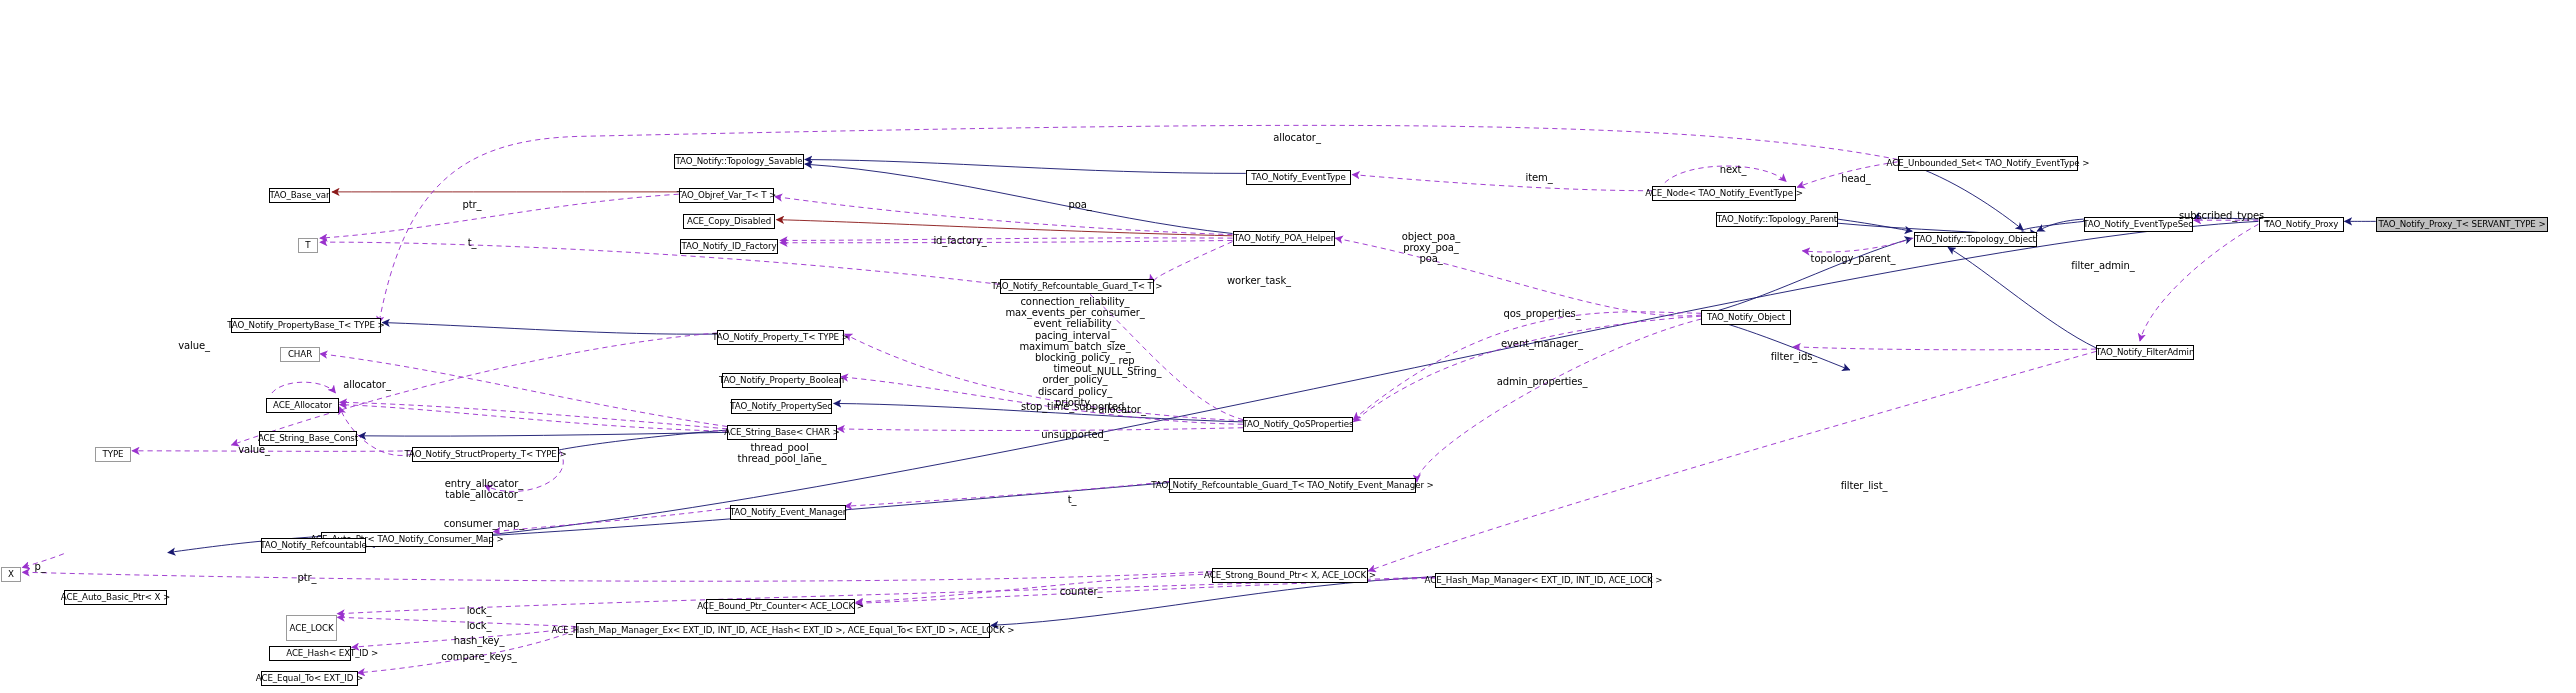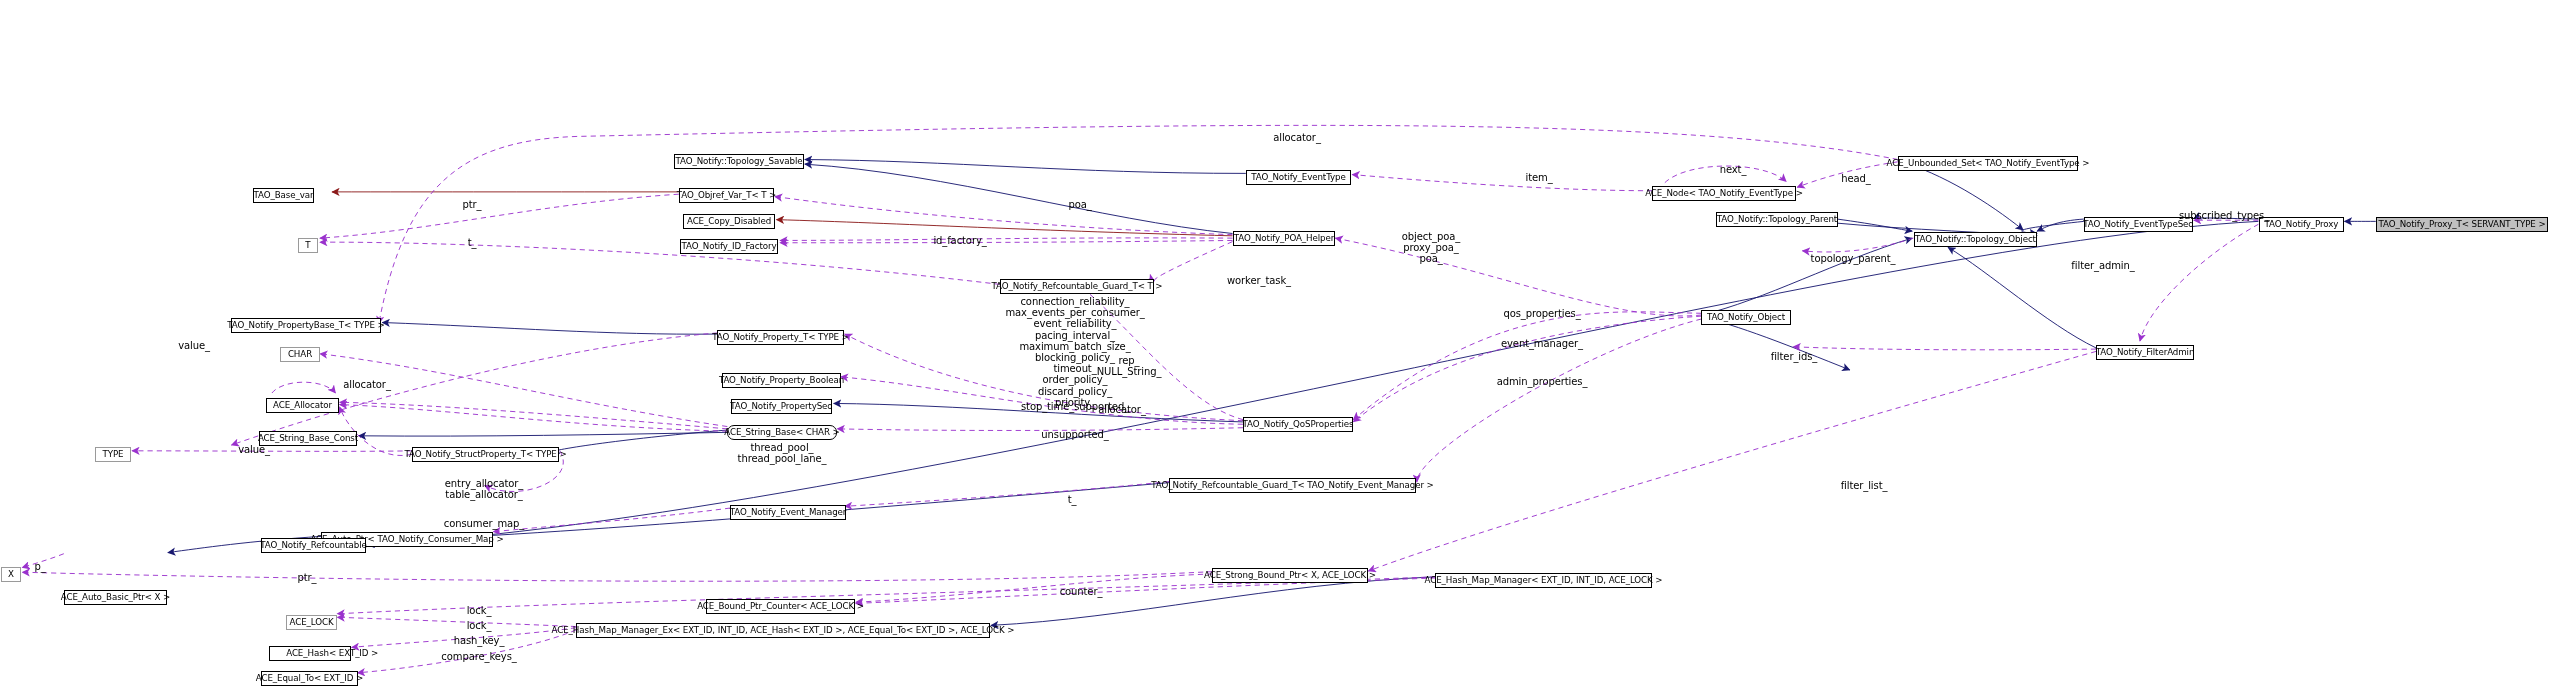--- a/index.html
+++ b/index.html
@@ -162,43 +162,43 @@
 
       <path d="M2483,998 C1900,1020 1000,1040 583,1062"></path>
       <path d="M996,1084 C900,1080 700,1072 583,1068"></path>
       <path d="M996,1086 C900,1100 700,1112 608,1120"></path>
       <path d="M996,1090 C900,1130 700,1158 618,1164"></path>
 
       <path d="M2097,993 C1900,1000 1700,1030 1480,1042"></path>
       <path d="M2483,1000 C2200,1010 1700,1034 1480,1044"></path>
     </g>
   </svg>
-<div class="node" style="left: 253px; top: 188px; width: 61px; height: 15px;">TAO_Base_var</div>
+<div class="node" style="left: 269px; top: 188px; width: 61px; height: 15px;">TAO_Base_var</div>
     <div class="node tparam" style="left: 298px; top: 238px; width: 19.7px; height: 15px;">T</div>
     <div class="node" style="left: 674px; top: 154px; width: 130px; height: 15px;">TAO_Notify::Topology_Savable</div>
     <div class="node" style="left: 679px; top: 188px; width: 95px; height: 15px;">TAO_Objref_Var_T&lt; T &gt;</div>
     <div class="node" style="left: 683px; top: 214px; width: 92px; height: 15px;">ACE_Copy_Disabled</div>
     <div class="node" style="left: 680px; top: 239px; width: 98px; height: 15px;">TAO_Notify_ID_Factory</div>
     <div class="node" style="left: 231px; top: 318px; width: 150px; height: 15px;">TAO_Notify_PropertyBase_T&lt; TYPE &gt;</div>
     <div class="node tparam" style="left: 280px; top: 347px; width: 40px; height: 15px;">CHAR</div>
     <div class="node" style="left: 266px; top: 398px; width: 73px; height: 15px;">ACE_Allocator</div>
     <div class="node" style="left: 259px; top: 431px; width: 98px; height: 15px; text-align: center;">ACE_String_Base_Const</div>
     <div class="node tparam" style="left: 95px; top: 447px; width: 36px; height: 15px;">TYPE</div>
     <div class="node" style="left: 412px; top: 447px; width: 147px; height: 15px;">TAO_Notify_StructProperty_T&lt; TYPE &gt;</div>
     <div class="node" style="left: 321px; top: 532px; width: 172px; height: 15px;">ACE_Auto_Ptr&lt; TAO_Notify_Consumer_Map &gt;</div>
     <div class="node" style="left: 64px; top: 550px; width: 103px; height: 15px; margin-top: 40px;">ACE_Auto_Basic_Ptr&lt; X &gt;</div>
     <div class="node tparam" style="left: 1.2px; top: 567px; width: 19.7px; height: 15px;">X</div>
     <div class="node" style="left: 261px; top: 538px; width: 105px; height: 15px;">TAO_Notify_Refcountable</div>
-    <div class="node tparam" style="left: 286px; top: 615px; width: 51px; height: 15px;">ACE_LOCK</div>
+    <div class="node tparam" style="left: 286px; top: 615px; width: 51px; height: 26px;">ACE_LOCK</div>
     <div class="node" style="left: 269px; top: 646px; width: 82px; height: 15px; padding-left: 48px;">ACE_Hash&lt; EXT_ID &gt;</div>
     <div class="node" style="left: 261px; top: 671px; width: 97px; height: 15px;">ACE_Equal_To&lt; EXT_ID &gt;</div>
     <div class="node" style="left: 717px; top: 330px; width: 127px; height: 15px;">TAO_Notify_Property_T&lt; TYPE &gt;</div>
     <div class="node" style="left: 722px; top: 373px; width: 119px; height: 15px;">TAO_Notify_Property_Boolean</div>
     <div class="node" style="left: 731px; top: 399px; width: 101px; height: 15px;">TAO_Notify_PropertySeq</div>
-    <div class="node" style="left: 727px; top: 425px; width: 110px; height: 15px; border-radius: 7px;">ACE_String_Base&lt; CHAR &gt;</div>
+    <div class="node" style="left: 727px; top: 425px; width: 110px; height: 15px;">ACE_String_Base&lt; CHAR &gt;</div>
     <div class="node" style="left: 730px; top: 505px; width: 116px; height: 15px;">TAO_Notify_Event_Manager</div>
     <div class="node" style="left: 1000px; top: 279px; width: 154px; height: 15px;">TAO_Notify_Refcountable_Guard_T&lt; T &gt;</div>
     <div class="node" style="left: 1233px; top: 231px; width: 102px; height: 15px;">TAO_Notify_POA_Helper</div>
     <div class="node" style="left: 1246px; top: 170px; width: 105px; height: 15px;">TAO_Notify_EventType</div>
     <div class="node" style="left: 1243px; top: 417px; width: 110px; height: 15px;">TAO_Notify_QoSProperties</div>
     <div class="node" style="left: 1169px; top: 478px; width: 247px; height: 15px;">TAO_Notify_Refcountable_Guard_T&lt; TAO_Notify_Event_Manager &gt;</div>
     <div class="node" style="left: 1701px; top: 310px; width: 90px; height: 15px;">TAO_Notify_Object</div>
     <div class="node" style="left: 2096px; top: 345px; width: 98px; height: 15px;">TAO_Notify_FilterAdmin</div>
     <div class="node" style="left: 1652px; top: 186px; width: 144px; height: 15px;">ACE_Node&lt; TAO_Notify_EventType &gt;</div>
     <div class="node" style="left: 1679px; top: 212px; width: 122px; height: 15px; margin-left: 37px;">TAO_Notify::Topology_Parent</div>

